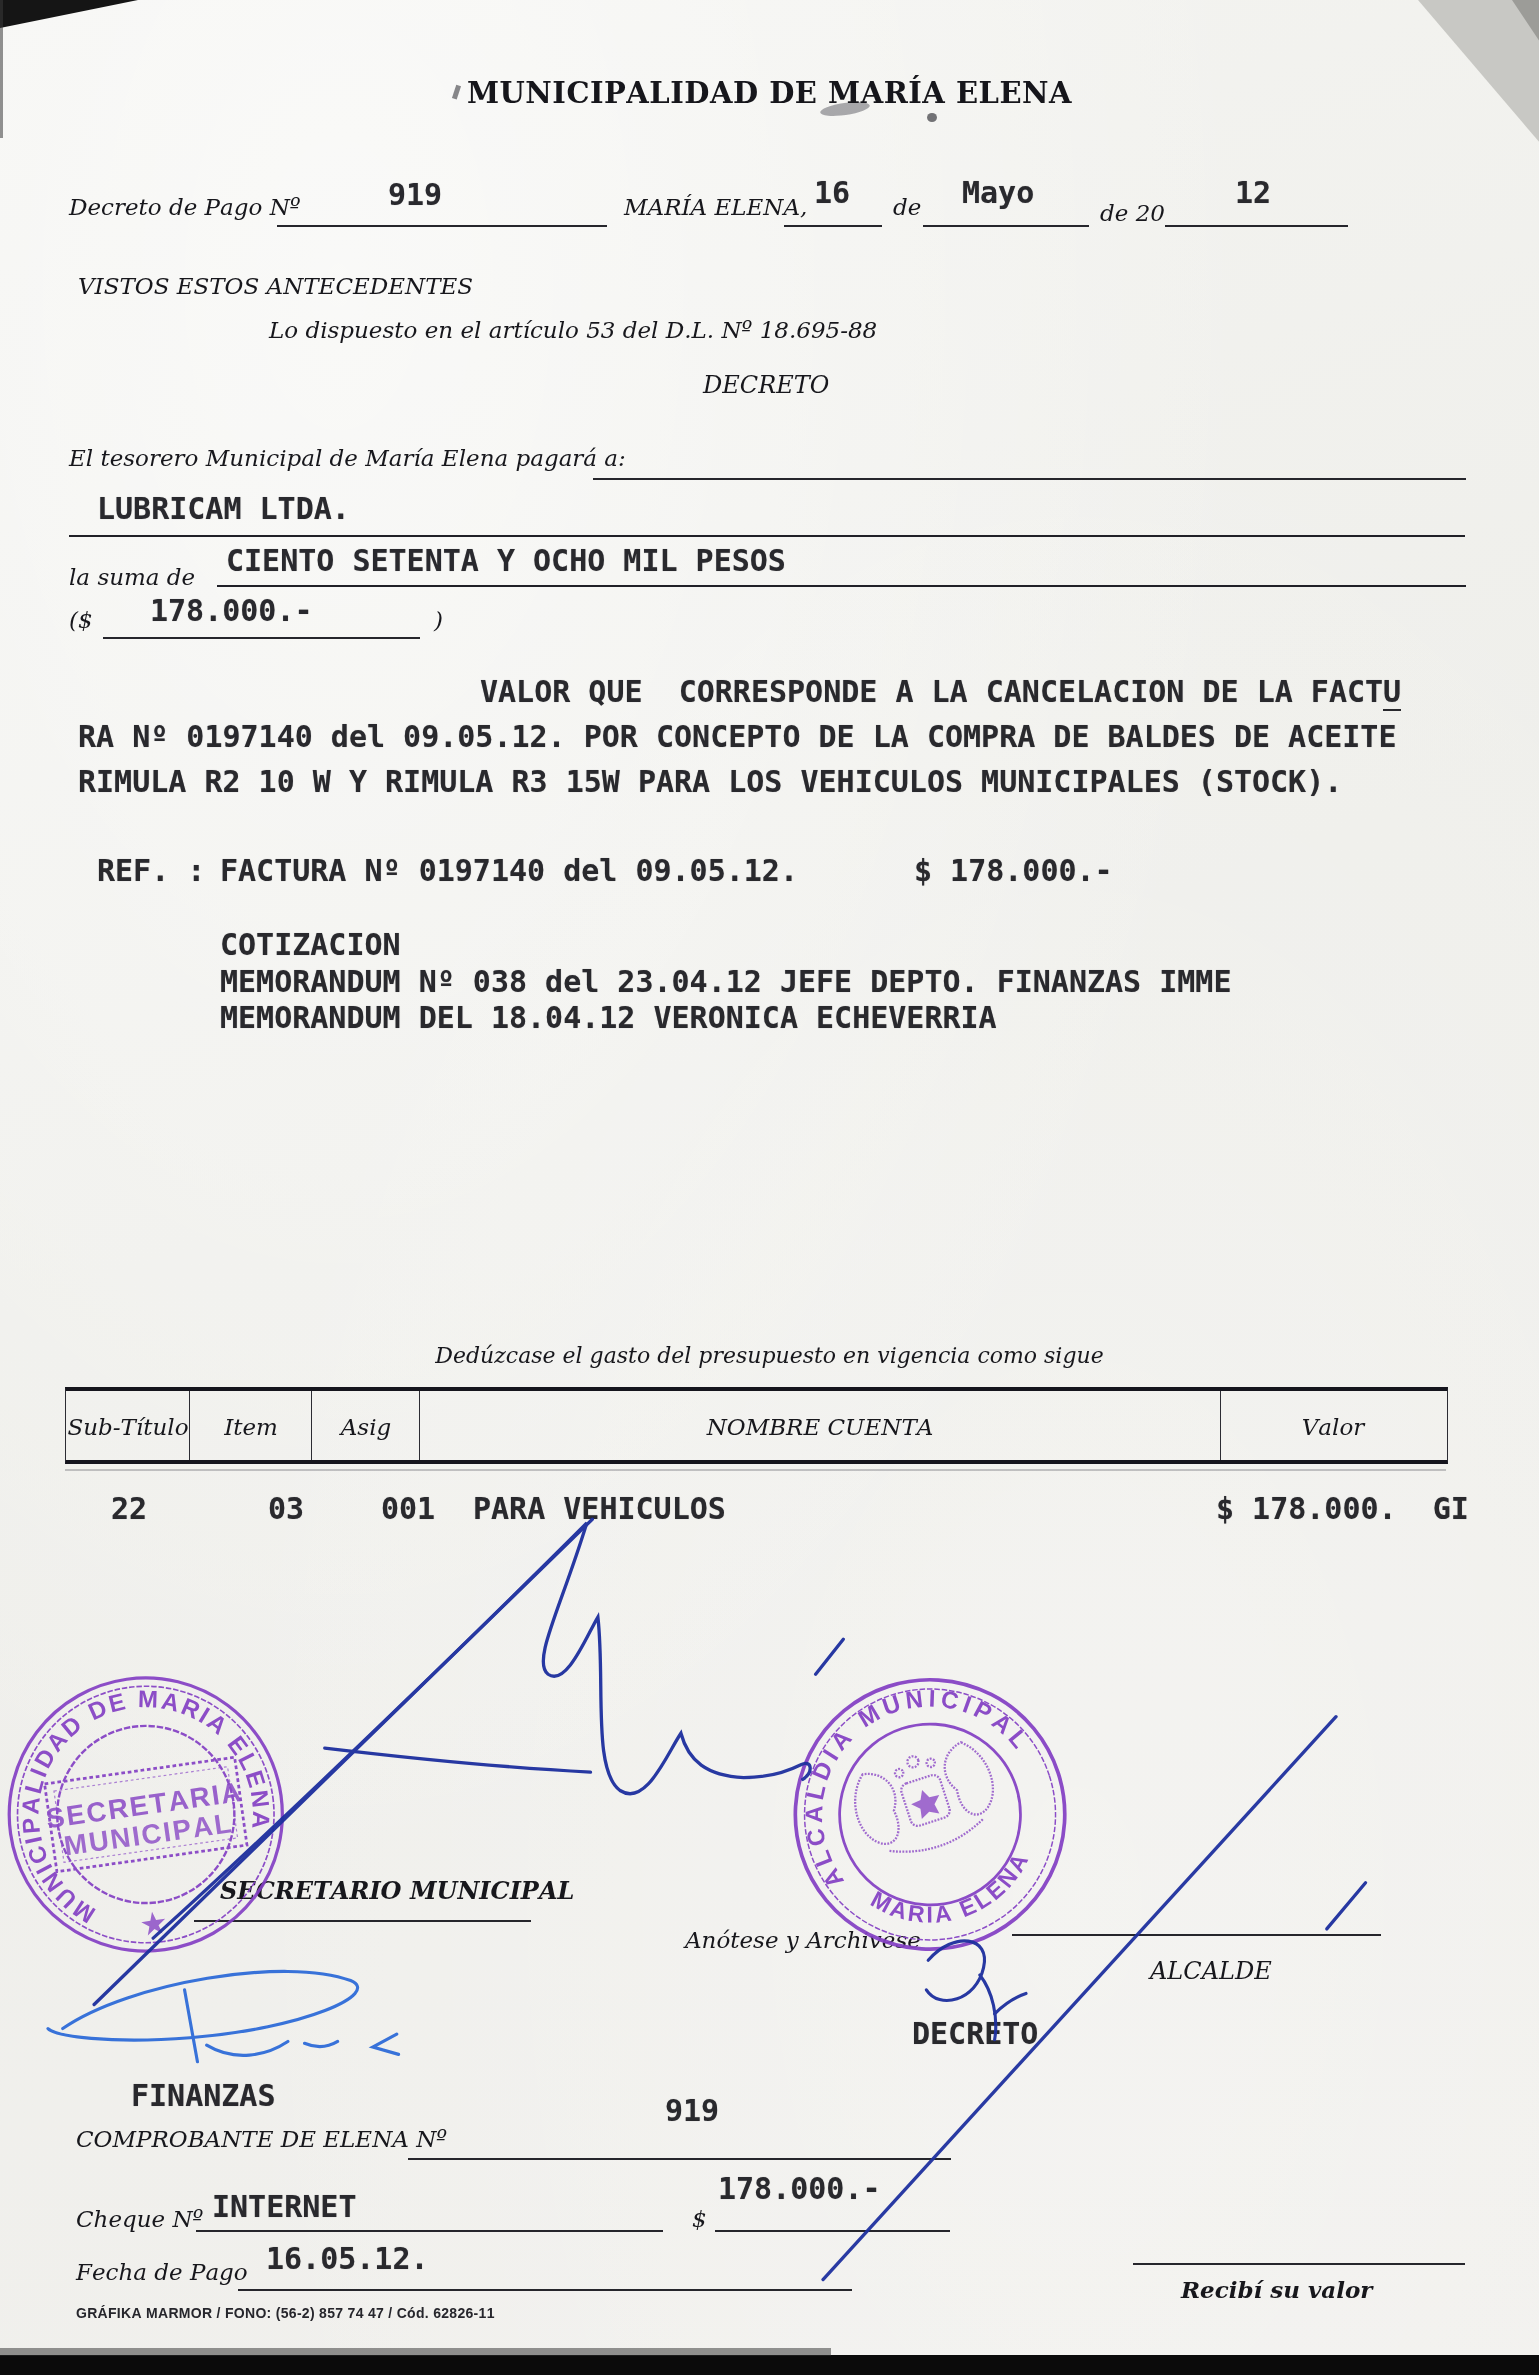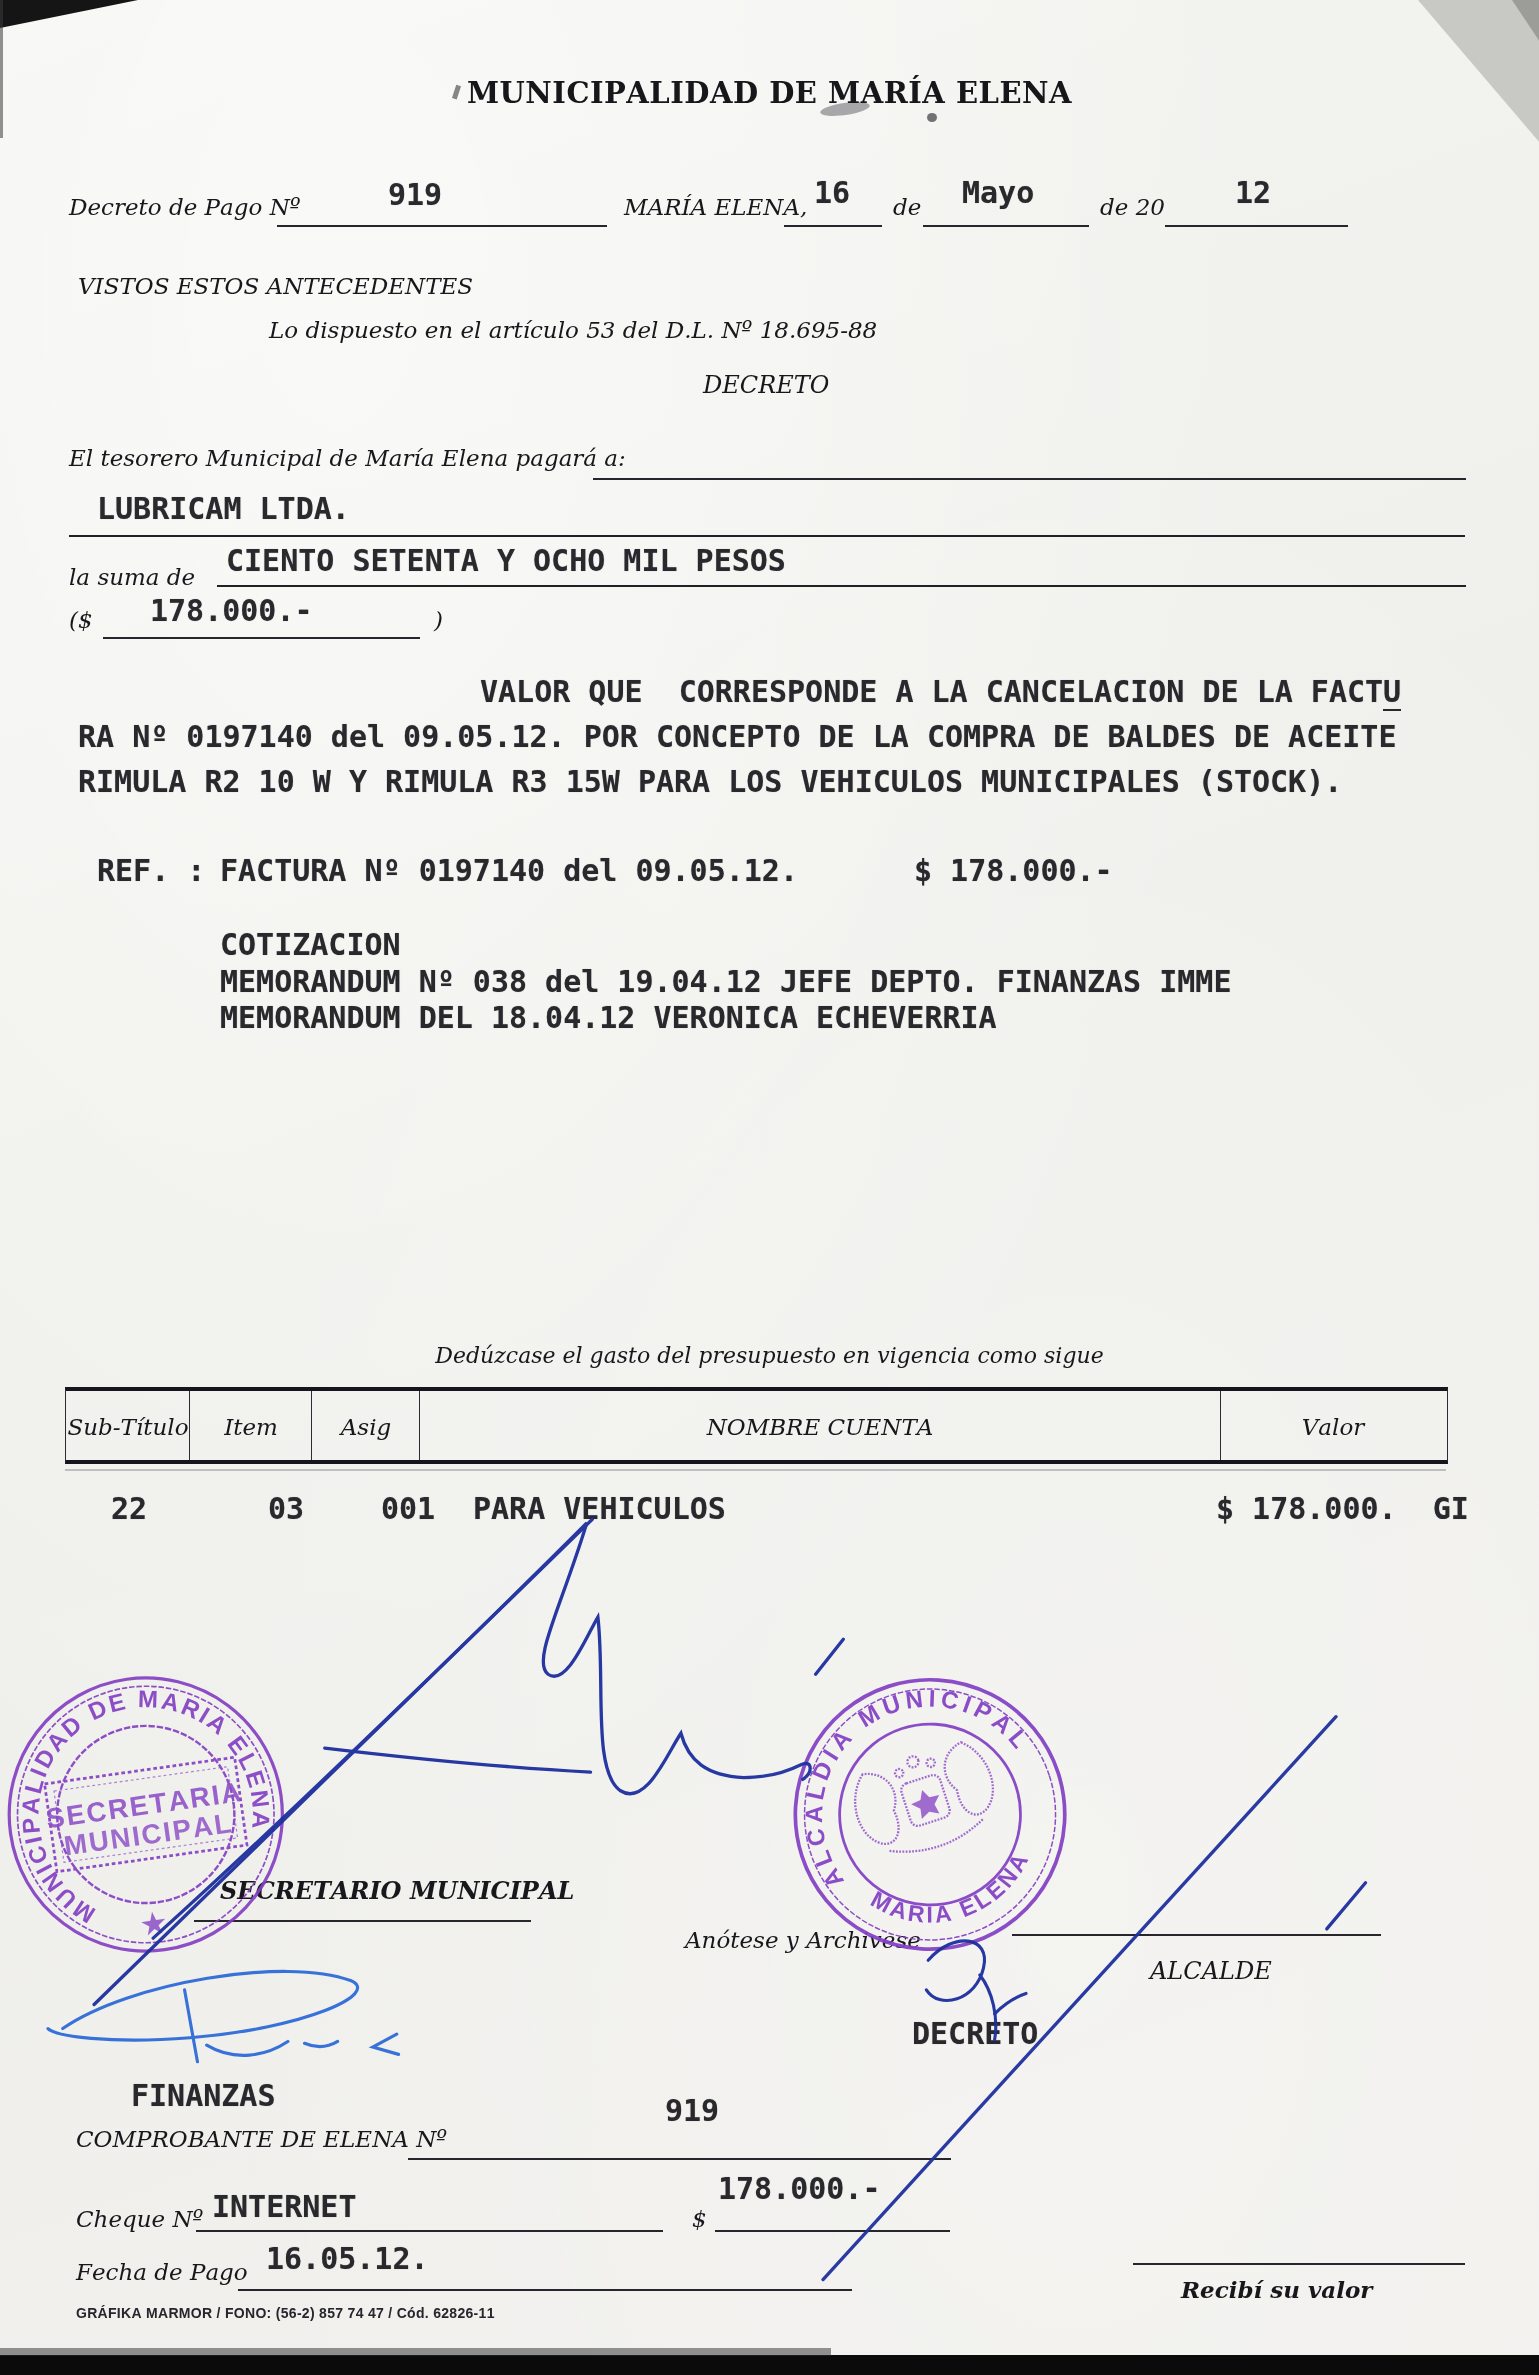--- a/index.html
+++ b/index.html
@@ -48,21 +48,21 @@
 
   <div class="abs it f25" style="left:69px;top:194px;">Decreto de Pago Nº</div>
   <div class="abs hline" style="left:277px;top:225px;width:330px;"></div>
   <div class="abs tw" style="left:388px;top:177px;">919</div>
   <div class="abs it f25" style="left:624px;top:194px;">MARÍA ELENA,</div>
   <div class="abs hline" style="left:784px;top:225px;width:98px;"></div>
   <div class="abs tw" style="left:814px;top:175px;">16</div>
   <div class="abs it f25" style="left:893px;top:194px;">de</div>
   <div class="abs hline" style="left:923px;top:225px;width:166px;"></div>
   <div class="abs tw" style="left:962px;top:175px;">Mayo</div>
-  <div class="abs it f25" style="left:1100px;top:194px;">de 20</div>
+  <div class="abs it f25" style="left:1100px;top:200px;">de 20</div>
   <div class="abs hline" style="left:1165px;top:225px;width:183px;"></div>
   <div class="abs tw" style="left:1235px;top:175px;">12</div>
 
   <div class="abs it f25" style="left:78px;top:273px;">VISTOS ESTOS ANTECEDENTES</div>
   <div class="abs it f25" style="left:269px;top:317px;">Lo dispuesto en el artículo 53 del D.L. Nº 18.695-88</div>
   <div class="abs it f26" style="left:703px;top:371px;">DECRETO</div>
 
   <div class="abs it f25" style="left:69px;top:445px;">El tesorero Municipal de María Elena pagará a:</div>
   <div class="abs hline" style="left:593px;top:478px;width:873px;"></div>
   <div class="abs tw" style="left:97px;top:491px;">LUBRICAM LTDA.</div>
@@ -76,21 +76,21 @@
   <div class="abs it f25" style="left:434px;top:607px;">)</div>
 
   <div class="abs tw" style="left:480px;top:674px;"><span>VALOR QUE  CORRESPONDE A LA CANCELACION DE LA FACT</span><span style="border-bottom:2.8px solid #1a1a1f;">U</span></div>
   <div class="abs tw" style="left:78px;top:719px;">RA Nº 0197140 del 09.05.12. POR CONCEPTO DE LA COMPRA DE BALDES DE ACEITE</div>
   <div class="abs tw" style="left:78px;top:764px;">RIMULA R2 10 W Y RIMULA R3 15W PARA LOS VEHICULOS MUNICIPALES (STOCK).</div>
 
   <div class="abs tw" style="left:97px;top:853px;">REF. :</div>
   <div class="abs tw" style="left:220px;top:853px;">FACTURA Nº 0197140 del 09.05.12.</div>
   <div class="abs tw" style="left:914px;top:853px;">$ 178.000.-</div>
   <div class="abs tw" style="left:220px;top:927px;">COTIZACION</div>
-  <div class="abs tw" style="left:220px;top:964px;">MEMORANDUM Nº 038 del 19.04.12 JEFE DEPTO. FINANZAS IMME</div>
+  <div class="abs tw" style="left:220px;top:964px;">MEMORANDUM Nº 038 del 23.04.12 JEFE DEPTO. FINANZAS IMME</div>
   <div class="abs tw" style="left:220px;top:1000px;">MEMORANDUM DEL 18.04.12 VERONICA ECHEVERRIA</div>
 
   <div class="abs tablebox" style="left:65px;top:1387px;width:1381px;height:69px;">
     <div class="vdiv" style="left:123px;"></div>
     <div class="vdiv" style="left:245px;"></div>
     <div class="vdiv" style="left:353px;"></div>
     <div class="vdiv" style="left:1154px;"></div>
     <div class="abs colhead" style="left:62px;top:23px;">Sub-Título</div>
     <div class="abs colhead" style="left:185px;top:23px;">Item</div>
     <div class="abs colhead" style="left:300px;top:23px;">Asig</div>

